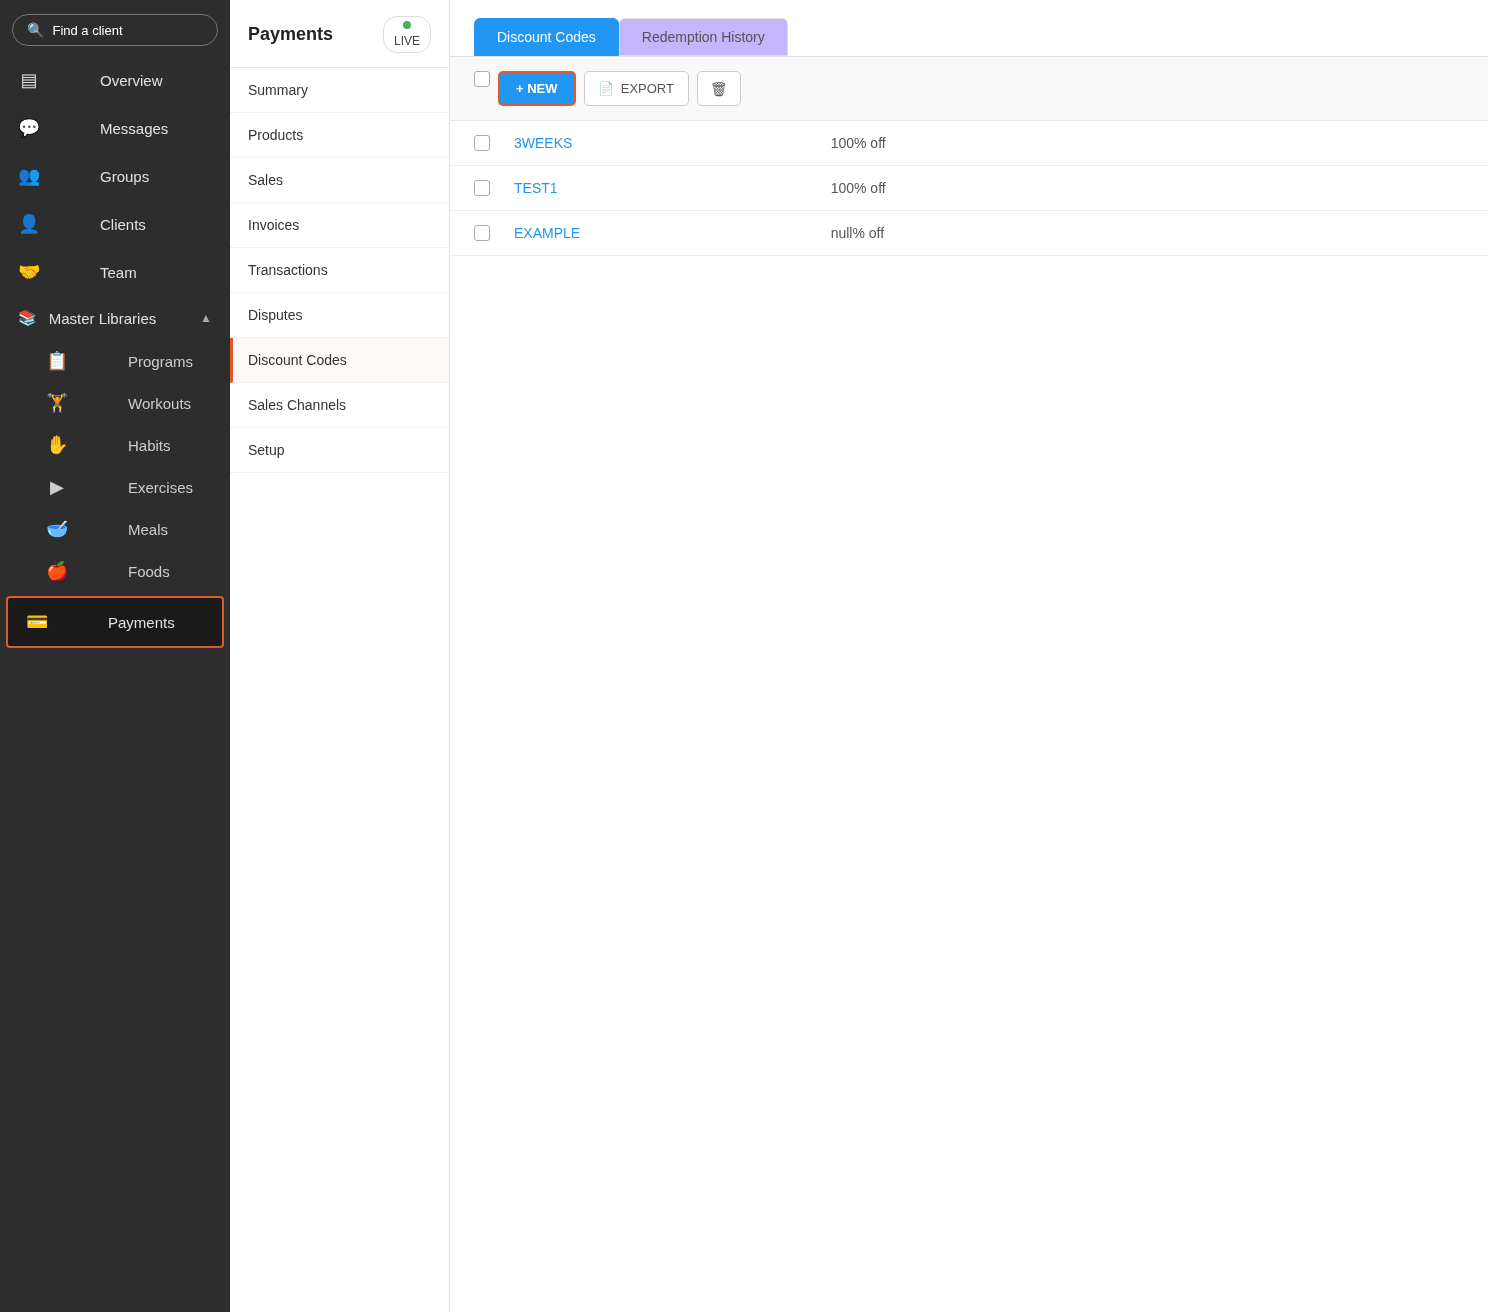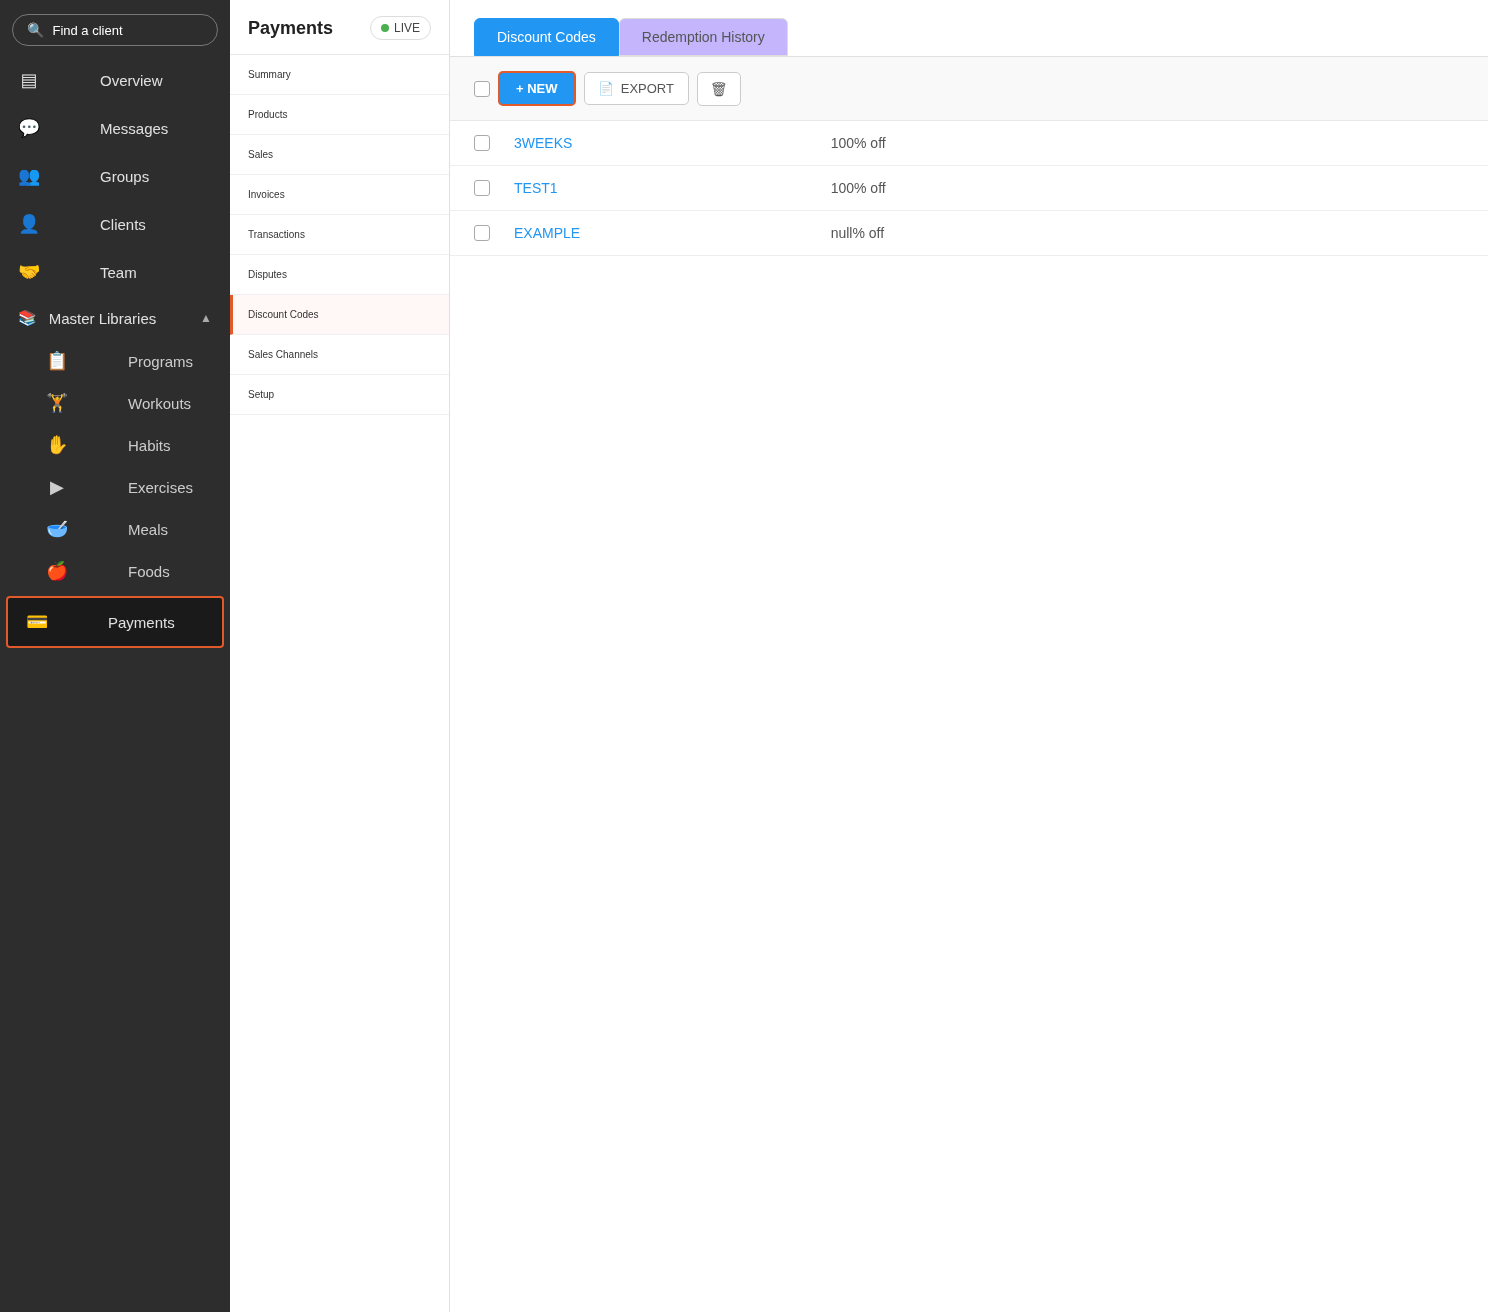--- a/index.html
+++ b/index.html
@@ -86,26 +86,27 @@
     .live-badge {
       display: flex;
       align-items: center;
       gap: 5px;
       border: 1px solid #ddd;
       border-radius: 14px;
       padding: 4px 10px;
       font-size: 12px;
       font-weight: 500;
       color: #444;
+      flex-direction: column;
     }
     .live-dot { width: 8px; height: 8px; background: #4caf50; border-radius: 50%; display: inline-block; }
     .panel-menu { flex: 1; }
     .panel-menu-item {
       padding: 14px 18px;
-      font-size: 10px;
+      font-size: 14px;
       color: #333;
       border-bottom: 1px solid #f0f0f0;
       cursor: pointer;
       transition: background 0.15s;
     }
     .panel-menu-item.active-menu {
       border-left: 3px solid #e05a2b;
       background: #fff8f6;
       padding-left: 15px;
     }
@@ -137,21 +138,20 @@
       color: #fff;
       border-color: #2196f3;
     }
     .tab.inactive {
       background: #c4b5fd;
       color: #555;
       border: 1px solid #ddd;
     }
     .toolbar {
       display: flex;
-      align-items: center;
       gap: 8px;
       padding: 14px 24px;
       border-bottom: 1px solid #e8e8e8;
       background: #f9f9f9;
     }
     .checkbox-placeholder {
       width: 16px;
       height: 16px;
       border: 1.5px solid #aaa;
       border-radius: 3px;

